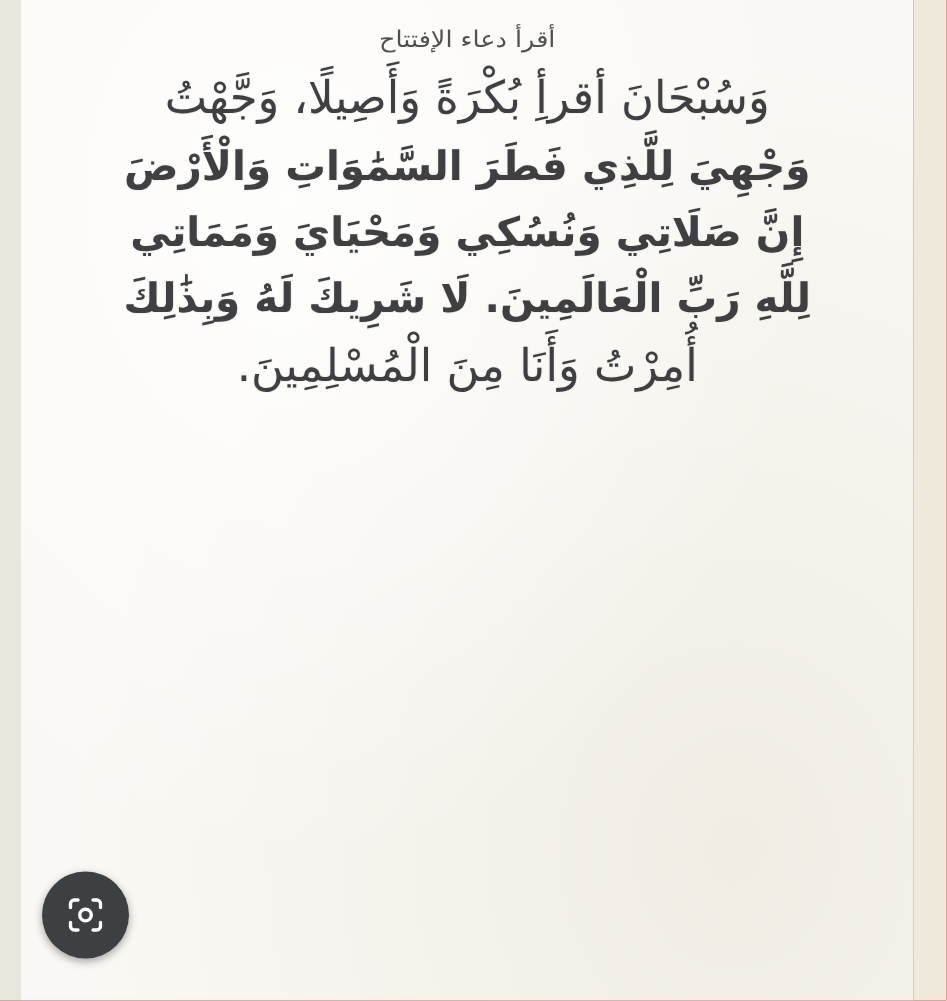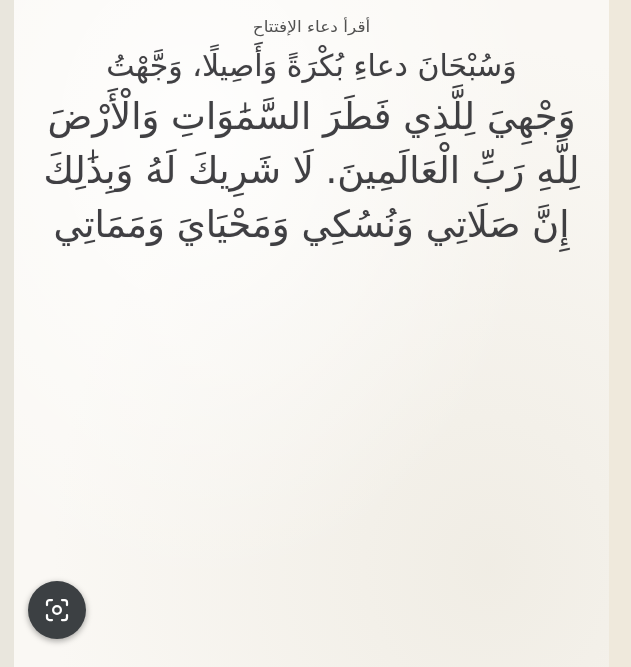--- a/index.html
+++ b/index.html
@@ -85,21 +85,21 @@
   .line {
     font-family: "DejaVu Sans", sans-serif;
     color: #26262a;
     font-size: 30px;
     line-height: 1.0;
     margin: 0 0 17px 0;
     white-space: nowrap;
     opacity: 0.88;
     text-shadow: 0 0 1px rgba(60,60,60,0.25);
   }
-  .line.small { font-size: 37px; }
+  .line.small { font-size: 27px; font-weight: bold; }
 
   
   .lens-button {
     position: absolute;
     left: 28px;
     bottom: 28px;
     width: 58px;
     height: 58px;
     border-radius: 50%;
     background: #3c4043;
@@ -117,24 +117,25 @@
 <div class="page">
   <div class="margin-left"></div>
   <div class="margin-right"></div>
 
   <div class="scan-body">
     <div class="paper-noise"></div>
 
     <div class="arabic-block">
       <div class="heading">أقرأ دعاء الإفتتاح</div>
 
-      <div class="line">وَسُبْحَانَ دعاءِ بُكْرَةً وَأَصِيلًا، وَجَّهْتُ</div>
+      <div class="line">وَسُبْحَانَ أقرأِ بُكْرَةً وَأَصِيلًا، وَجَّهْتُ</div>
       <div class="line small">وَجْهِيَ لِلَّذِي فَطَرَ السَّمَٰوَاتِ وَالْأَرْضَ</div>
+      <div class="line small">إِنَّ صَلَاتِي وَنُسُكِي وَمَحْيَايَ وَمَمَاتِي</div>
       <div class="line small">لِلَّهِ رَبِّ الْعَالَمِينَ. لَا شَرِيكَ لَهُ وَبِذَٰلِكَ</div>
-      <div class="line small">إِنَّ صَلَاتِي وَنُسُكِي وَمَحْيَايَ وَمَمَاتِي</div>
+      <div class="line">أُمِرْتُ وَأَنَا مِنَ الْمُسْلِمِينَ.</div>
     </div>
   </div>
 
   <div class="lens-button">
     <span>
       <svg width="30" height="30" viewBox="0 0 24 24" fill="none" stroke="#ffffff" stroke-width="1.8" stroke-linecap="round" stroke-linejoin="round">
         <path d="M4 8V6a2 2 0 0 1 2-2h2"></path>
         <path d="M16 4h2a2 2 0 0 1 2 2v2"></path>
         <path d="M20 16v2a2 2 0 0 1-2 2h-2"></path>
         <path d="M8 20H6a2 2 0 0 1-2-2v-2"></path>

